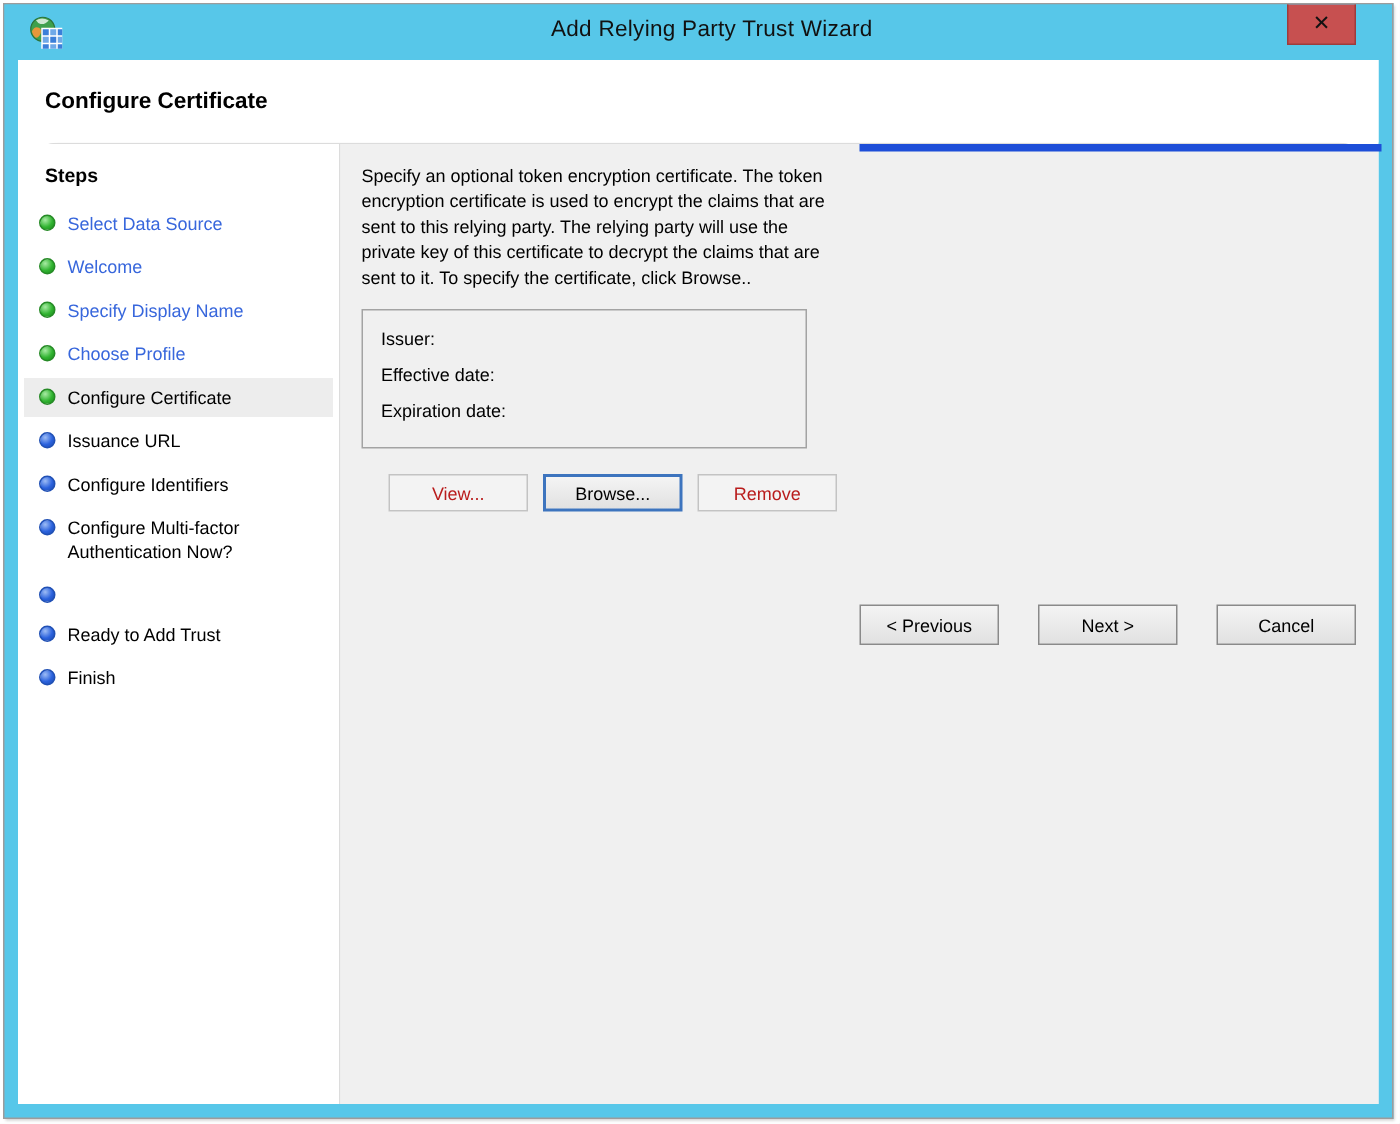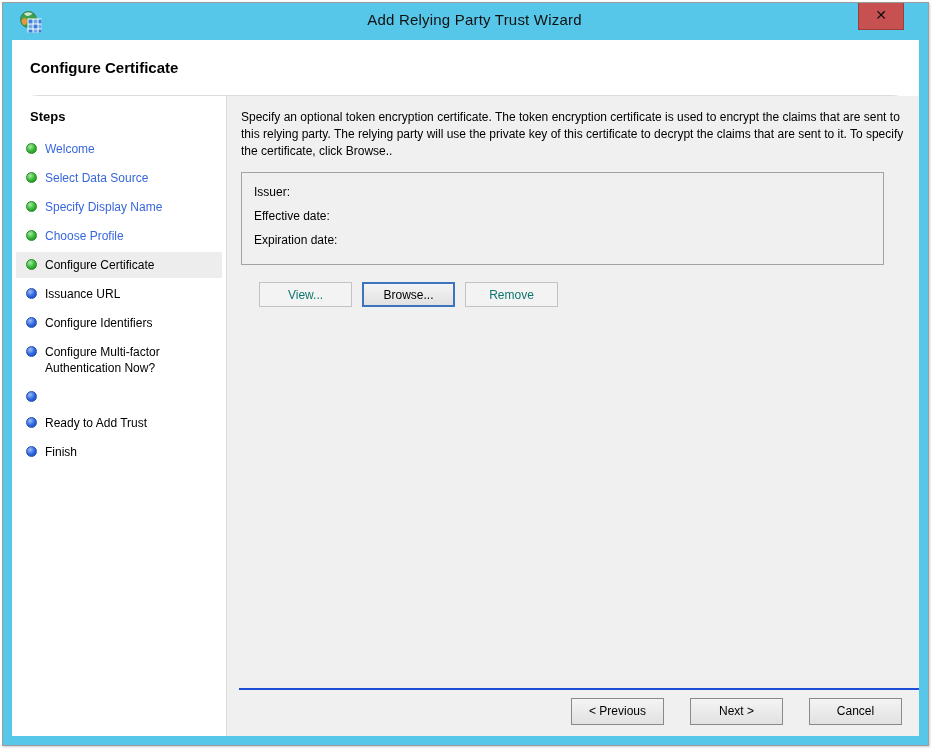--- a/index.html
+++ b/index.html
@@ -46,40 +46,40 @@
     background:radial-gradient(circle at 35% 30%,#A8EBA4,#31B431 55%,#1E8A1E 95%);
     border:1px solid #268A26;}
   .step.upcoming .dot{
     background:radial-gradient(circle at 35% 30%,#9DBCF5,#2B62DD 55%,#1F4CB0 95%);
     border:1px solid #2050B4;}
   .step-label{font-size:12px;line-height:16px;color:#000;max-width:150px;}
   .step.complete .step-label{color:var(--link-blue);cursor:pointer;}
   .step.current{background:#EDEDED;}
 
   
-  .main{flex:1;background:var(--main-gray);display:flex;flex-direction:column;min-width:0;}
+  .main{flex:1;background:var(--main-gray);display:flex;min-width:0;}
   .main-inner{flex:1;padding:13px 15px 0 14px;}
   .description{font-size:12px;line-height:17px;color:#000;max-width:672px;}
 
   .cert-box{margin:12px 20px 0 0;border:1px solid var(--border-gray);
     padding:7px 12px 12px 12px;background:var(--main-gray);}
   .cert-row{font-size:12px;color:#000;line-height:24px;}
 
   .actions{margin-top:17px;display:flex;gap:10px;}
   .actions .btn:first-child{margin-left:18px;}
   .btn{width:93px;height:25px;font-size:12px;color:#000;
     background:linear-gradient(180deg,#F4F4F4,#E1E1E1);
     border:1px solid #8A8A8A;cursor:pointer;
     font-family:"Liberation Sans","DejaVu Sans",sans-serif;}
-  .btn.disabled{background:#F3F3F3;border:1px solid #C3C3C3;color:#0f766e;cursor:default;}
+  .btn.disabled{background:#F3F3F3;border:1px solid #C3C3C3;color:#b91c1c;cursor:default;}
   .btn.focused{border:2px solid #3D74BE;font-weight:normal;}
 
   
-  .footer{flex:0 0 48px;border-top:2px solid #1d4ed8;display:flex;align-items:center;
-    justify-content:flex-end;gap:26px;padding:0 17px 4px 0;margin-left:12px;}
+  .footer{flex:0 0 48px;border-top:5px solid #1d4ed8;display:flex;align-items:center;
+    justify-content:flex-end;gap:26px;padding:0 17px 4px 0;}
   .footer .btn{width:93px;height:27px;}
 </style>
 </head>
 <body>
 
 <div class="screen">
   <div class="window">
 
     <div class="titlebar">
       <svg class="title-icon" viewBox="0 0 24 24">
@@ -110,25 +110,25 @@
         <h1>Configure Certificate</h1>
       </div>
 
       <div class="content-row">
 
         <div class="sidebar">
           <div class="steps-heading">Steps</div>
           <ul class="steps">
             <li class="step complete">
               <span class="dot"></span>
+              <span class="step-label">Select Data Source</span>
+              </li>
+            <li class="step complete">
+              <span class="dot"></span>
               <span class="step-label">Welcome</span>
-              </li>
-            <li class="step complete">
-              <span class="dot"></span>
-              <span class="step-label">Select Data Source</span>
               </li>
             <li class="step complete">
               <span class="dot"></span>
               <span class="step-label">Specify Display Name</span>
               </li>
             <li class="step complete">
               <span class="dot"></span>
               <span class="step-label">Choose Profile</span>
               </li>
             <li class="step current">

